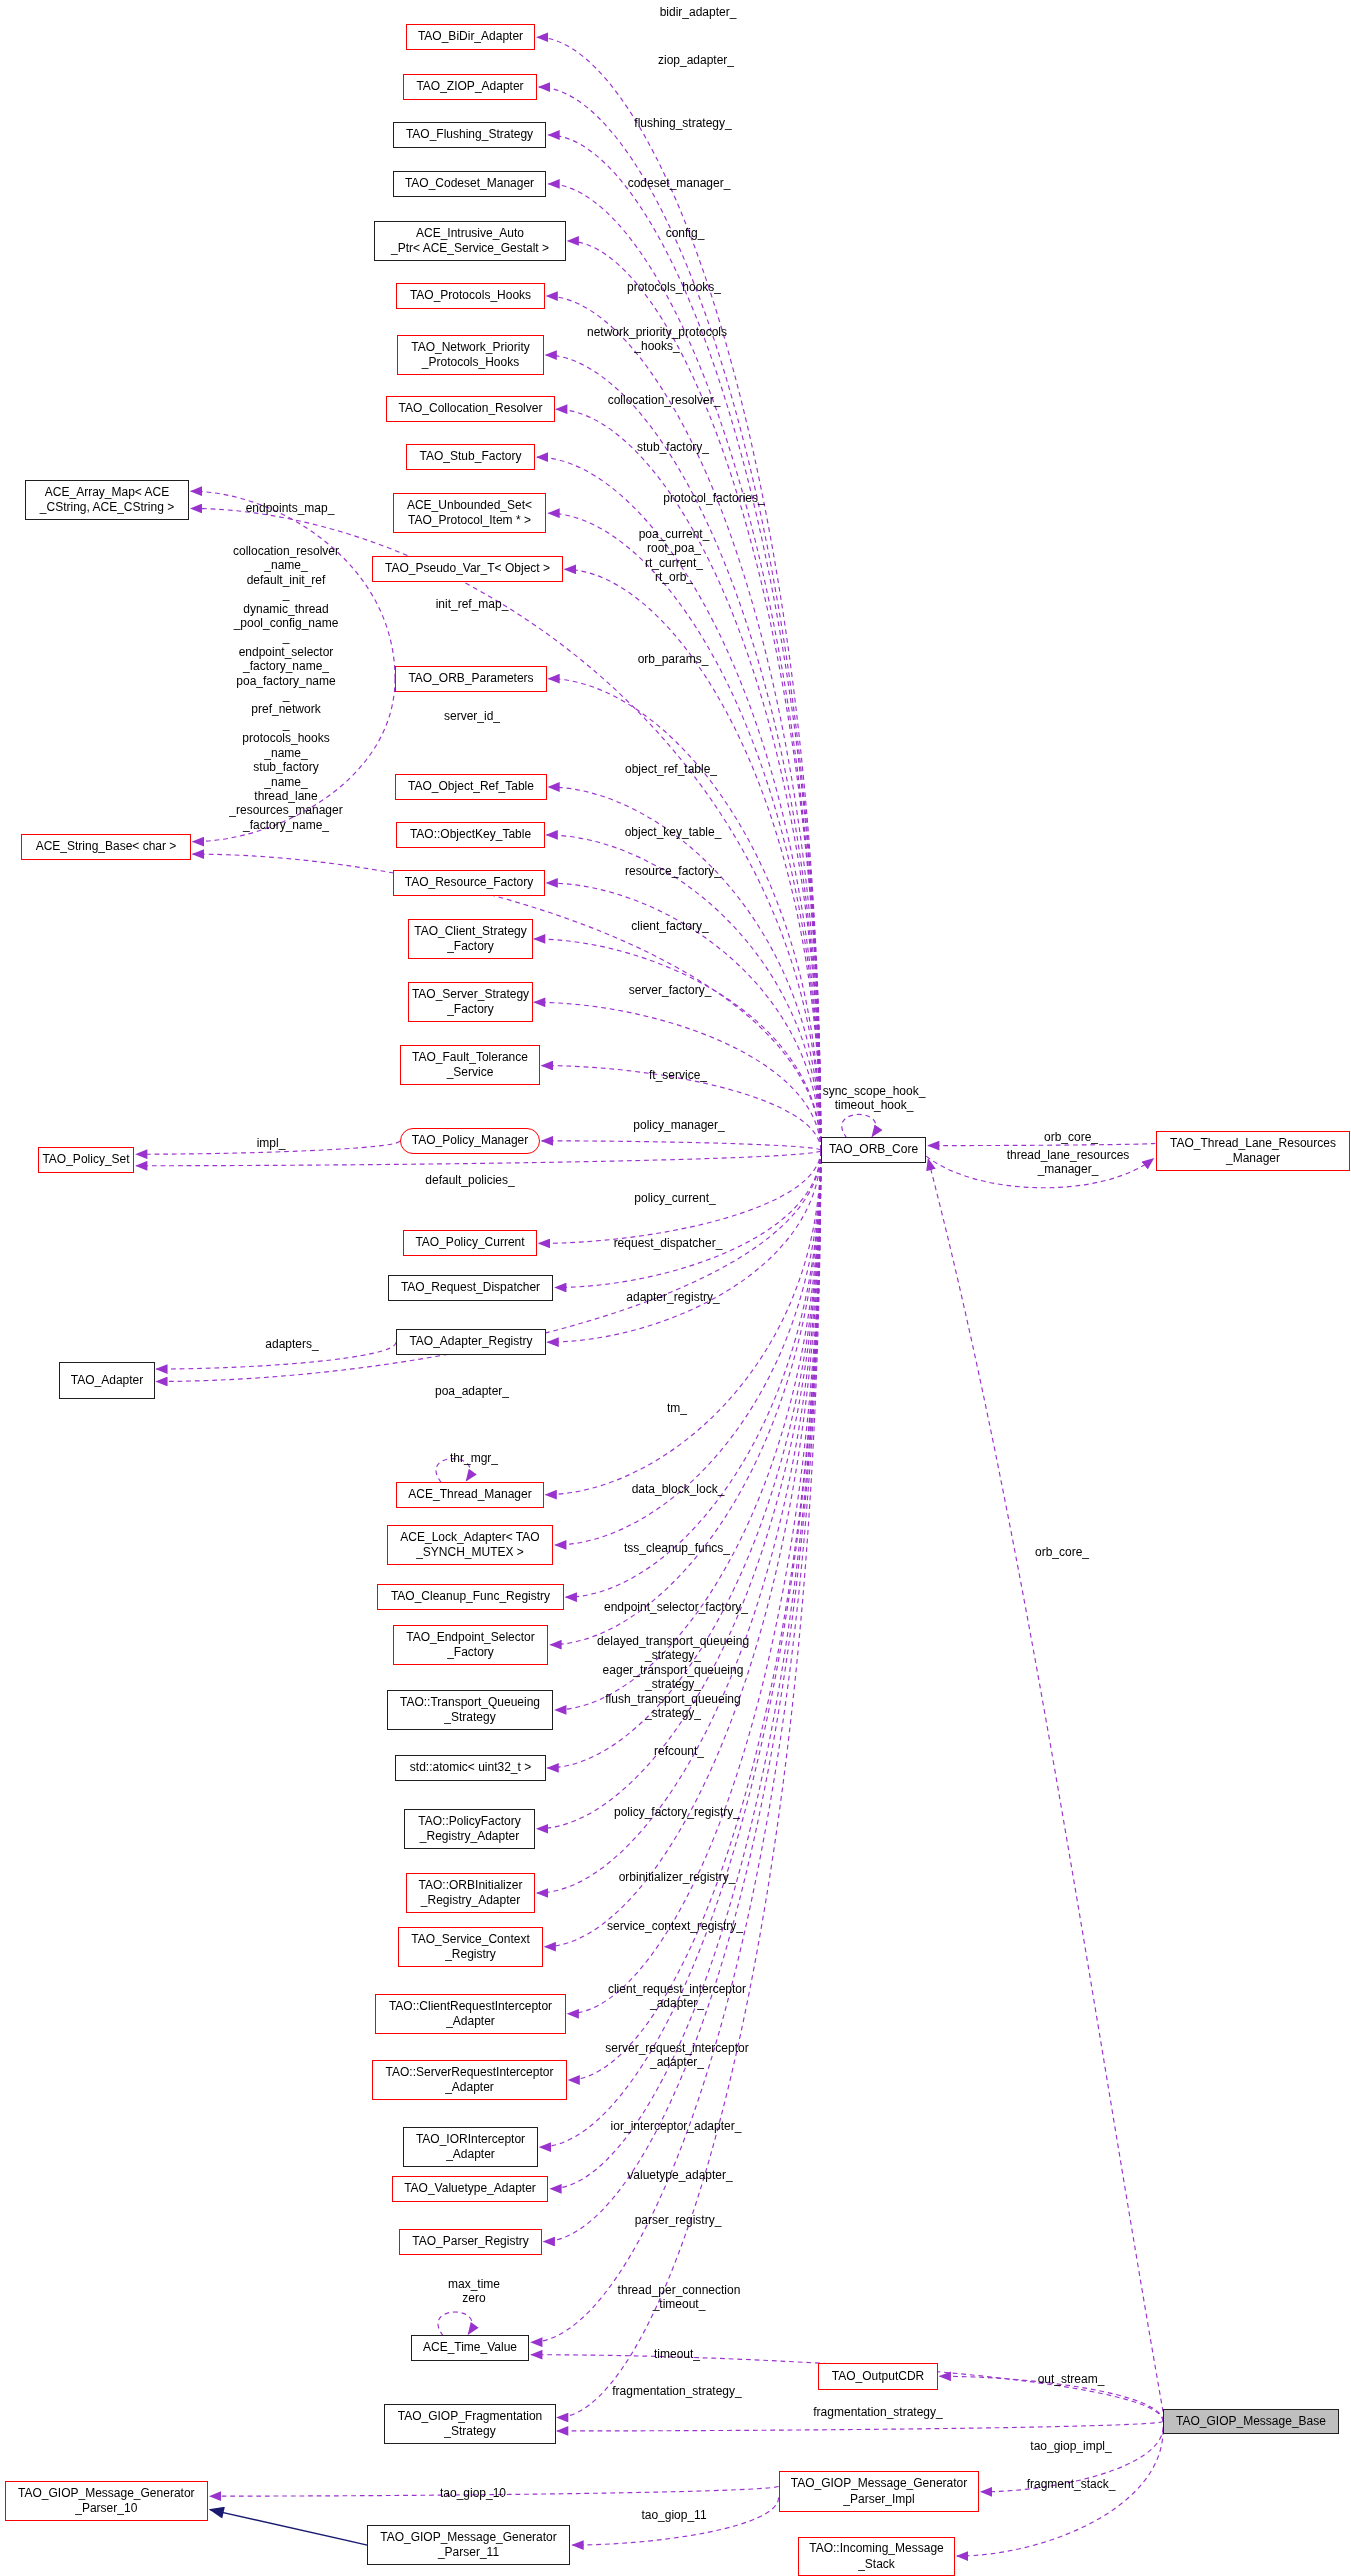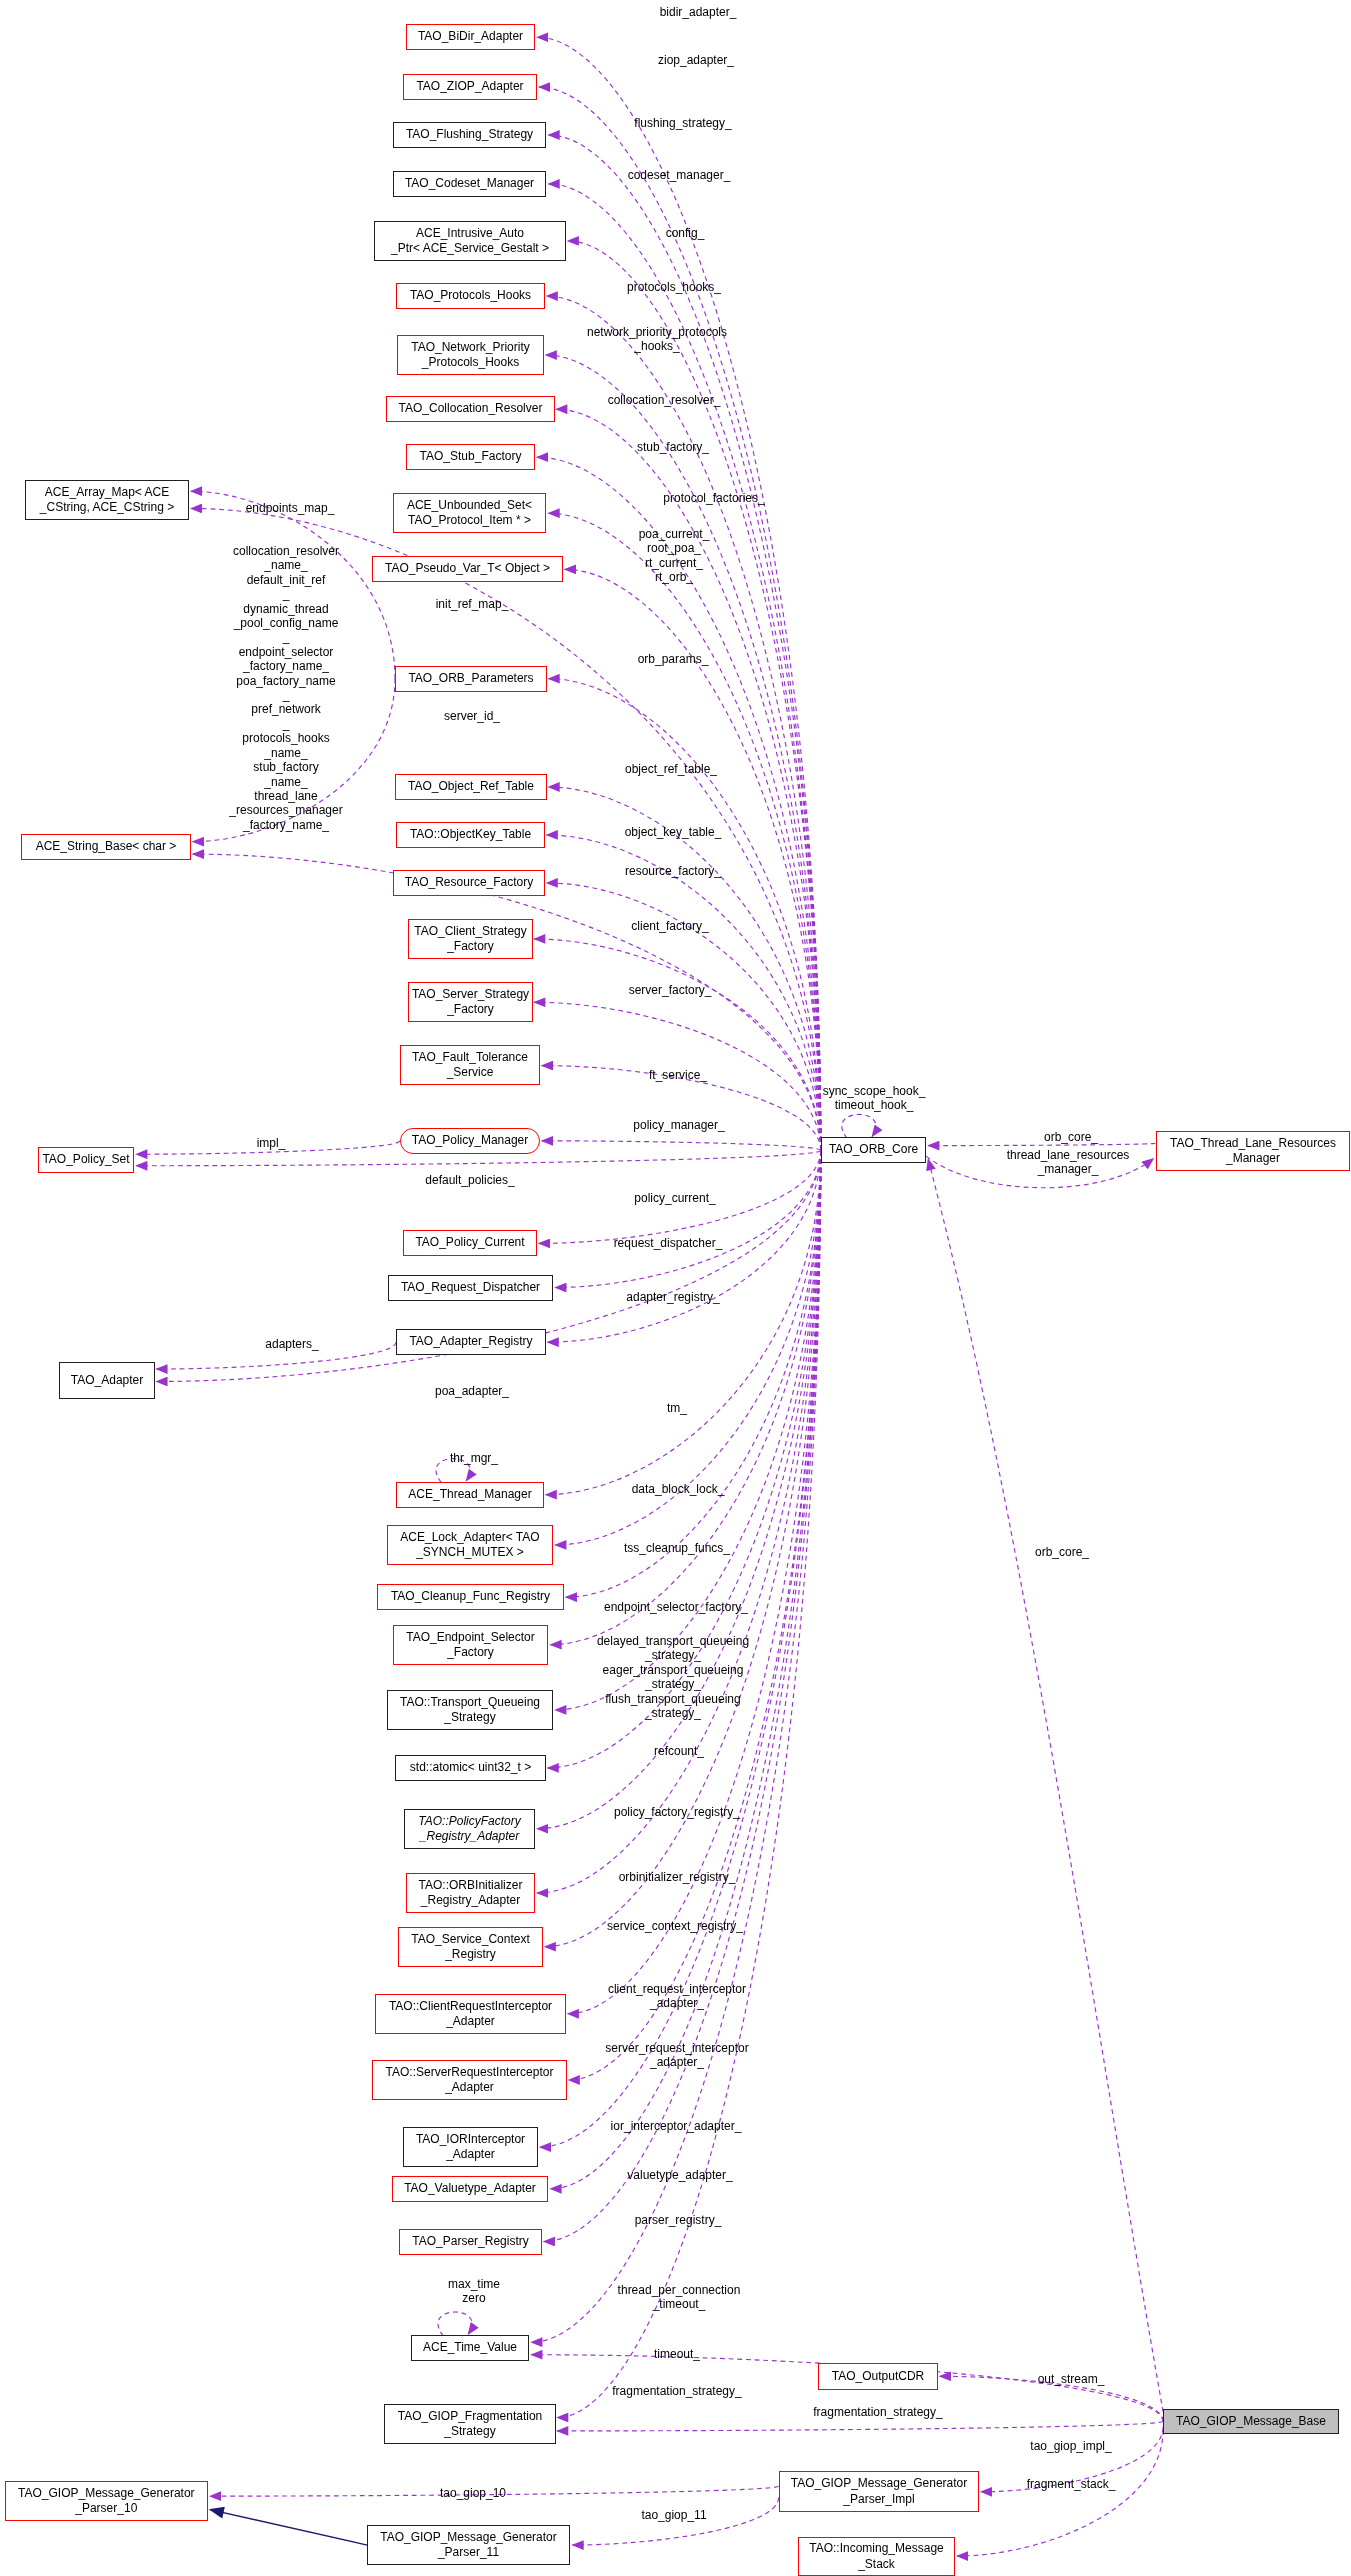--- a/index.html
+++ b/index.html
@@ -93,21 +93,21 @@
   </svg>
 <div class="elabel" style="left: 698px; top: 4.8px;">
       <div>bidir_adapter_</div>
     </div>
     <div class="elabel" style="left: 696px; top: 53px;">
       <div>ziop_adapter_</div>
     </div>
     <div class="elabel" style="left: 683px; top: 116px;">
       <div>flushing_strategy_</div>
     </div>
-    <div class="elabel" style="left: 679px; top: 168px; text-align: center;">
+    <div class="elabel" style="left: 679px; top: 176px; text-align: center;">
       <div>codeset_manager_</div>
     </div>
     <div class="elabel" style="left: 685px; top: 226px;">
       <div>config_</div>
     </div>
     <div class="elabel" style="left: 674px; top: 280px;">
       <div>protocols_hooks_</div>
     </div>
     <div class="elabel" style="left: 657px; top: 325px;">
       <div>network_priority_protocols</div>
@@ -388,21 +388,21 @@
       <div>TAO_Endpoint_Selector</div>
       <div>_Factory</div>
     </div>
     <div class="node black" style="left: 387px; top: 1690px; width: 166px; height: 40px;">
       <div>TAO::Transport_Queueing</div>
       <div>_Strategy</div>
     </div>
     <div class="node black" style="left: 395px; top: 1755px; width: 151px; height: 26px;">
       <div>std::atomic&lt; uint32_t &gt;</div>
     </div>
-    <div class="node black" style="left: 404px; top: 1809px; width: 131px; height: 40px; font-style: italic;">
+    <div class="node black" style="left: 404px; top: 1809px; width: 131px; height: 40px;">
       <div>TAO::PolicyFactory</div>
       <div>_Registry_Adapter</div>
     </div>
     <div class="node red" style="left: 406px; top: 1873px; width: 129px; height: 40px;">
       <div>TAO::ORBInitializer</div>
       <div>_Registry_Adapter</div>
     </div>
     <div class="node red" style="left: 398px; top: 1927px; width: 145px; height: 40px;">
       <div>TAO_Service_Context</div>
       <div>_Registry</div>

